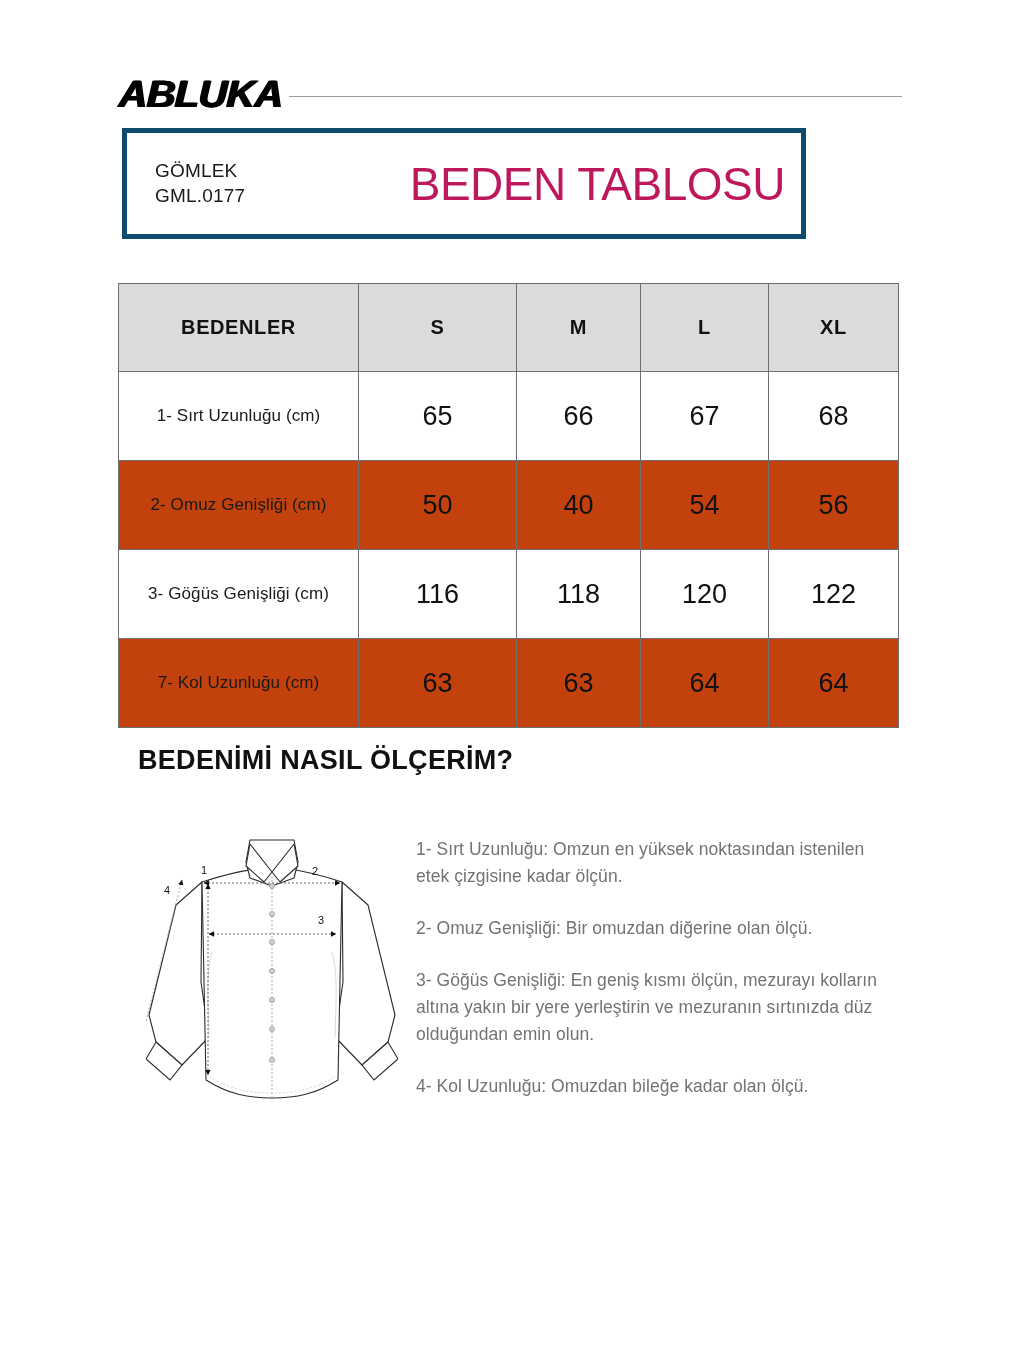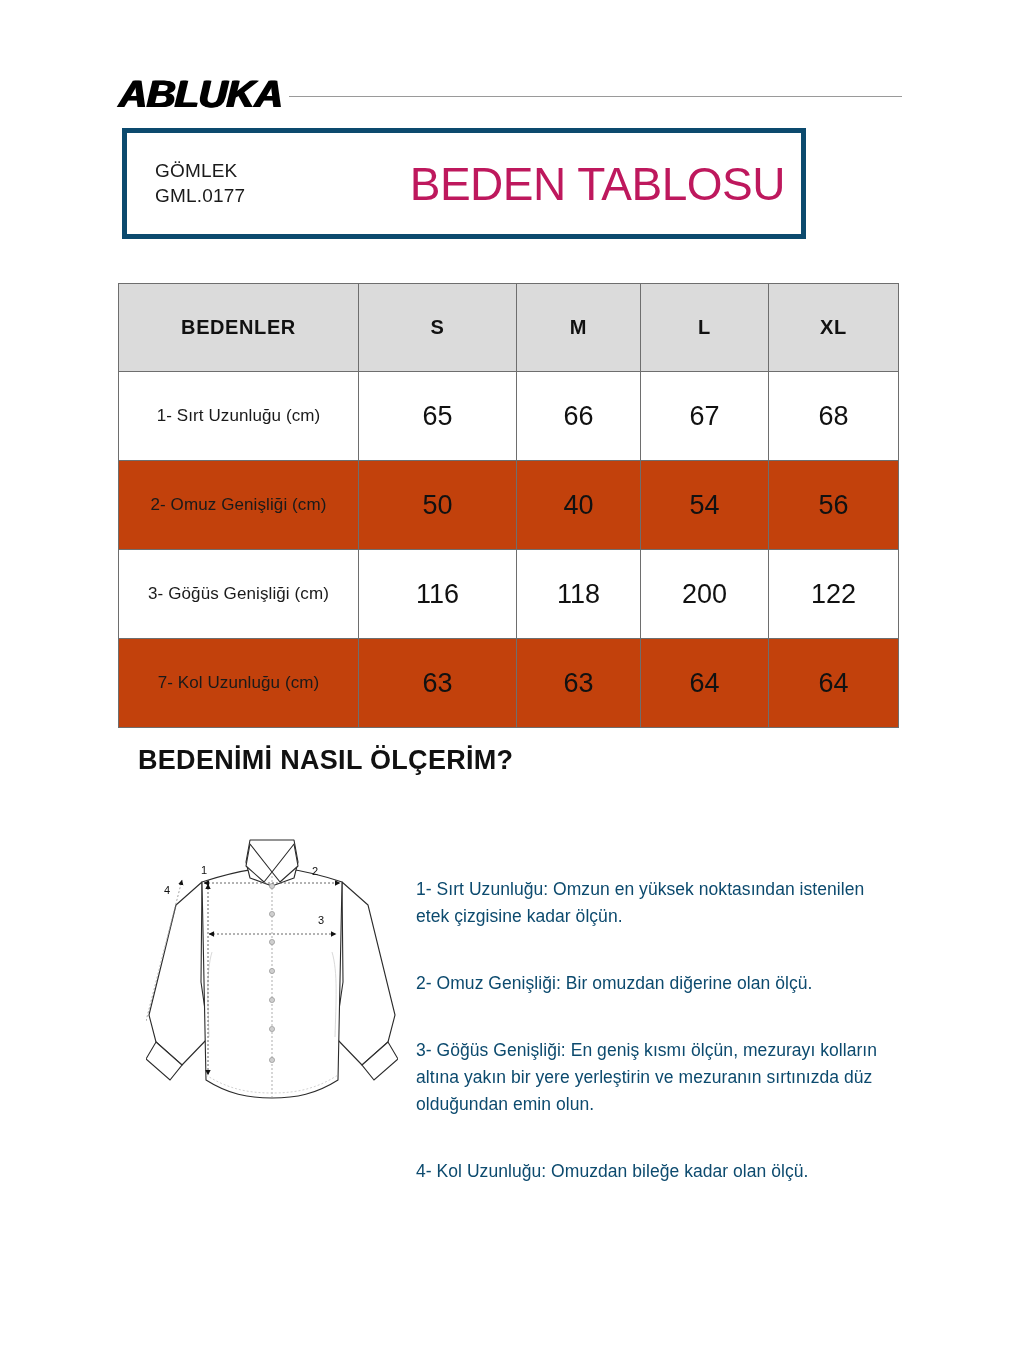--- a/index.html
+++ b/index.html
@@ -143,24 +143,23 @@
   }
   .steps {
     position: absolute;
     left: 416px;
     top: 836px;
     width: 470px;
   }
   .step {
     font-size: 17.5px;
     line-height: 27px;
-    color: #0c4a6e;
+    color: #737373;
     margin-bottom: 25px;
     letter-spacing: 0.05px;
-    margin-top: 40px;
   }
   .step:last-child { margin-bottom: 0; }
 </style>
 </head>
 <body>
 
 <div class="brand-row">
   <div class="brand-logo">ABLUKA</div>
   <div class="brand-rule"></div>
 </div>
@@ -202,21 +201,21 @@
       <td class="cell-label">2- Omuz Genişliği (cm)</td>
       <td class="cell-value">50</td>
       <td class="cell-value">40</td>
       <td class="cell-value">54</td>
       <td class="cell-value">56</td>
     </tr>
     <tr class="row-white">
       <td class="cell-label">3- Göğüs Genişliği (cm)</td>
       <td class="cell-value">116</td>
       <td class="cell-value">118</td>
-      <td class="cell-value">200</td>
+      <td class="cell-value">120</td>
       <td class="cell-value">122</td>
     </tr>
     <tr class="row-gray">
       <td class="cell-label">7- Kol Uzunluğu (cm)</td>
       <td class="cell-value">63</td>
       <td class="cell-value">63</td>
       <td class="cell-value">64</td>
       <td class="cell-value">64</td>
     </tr>
   </tbody>

